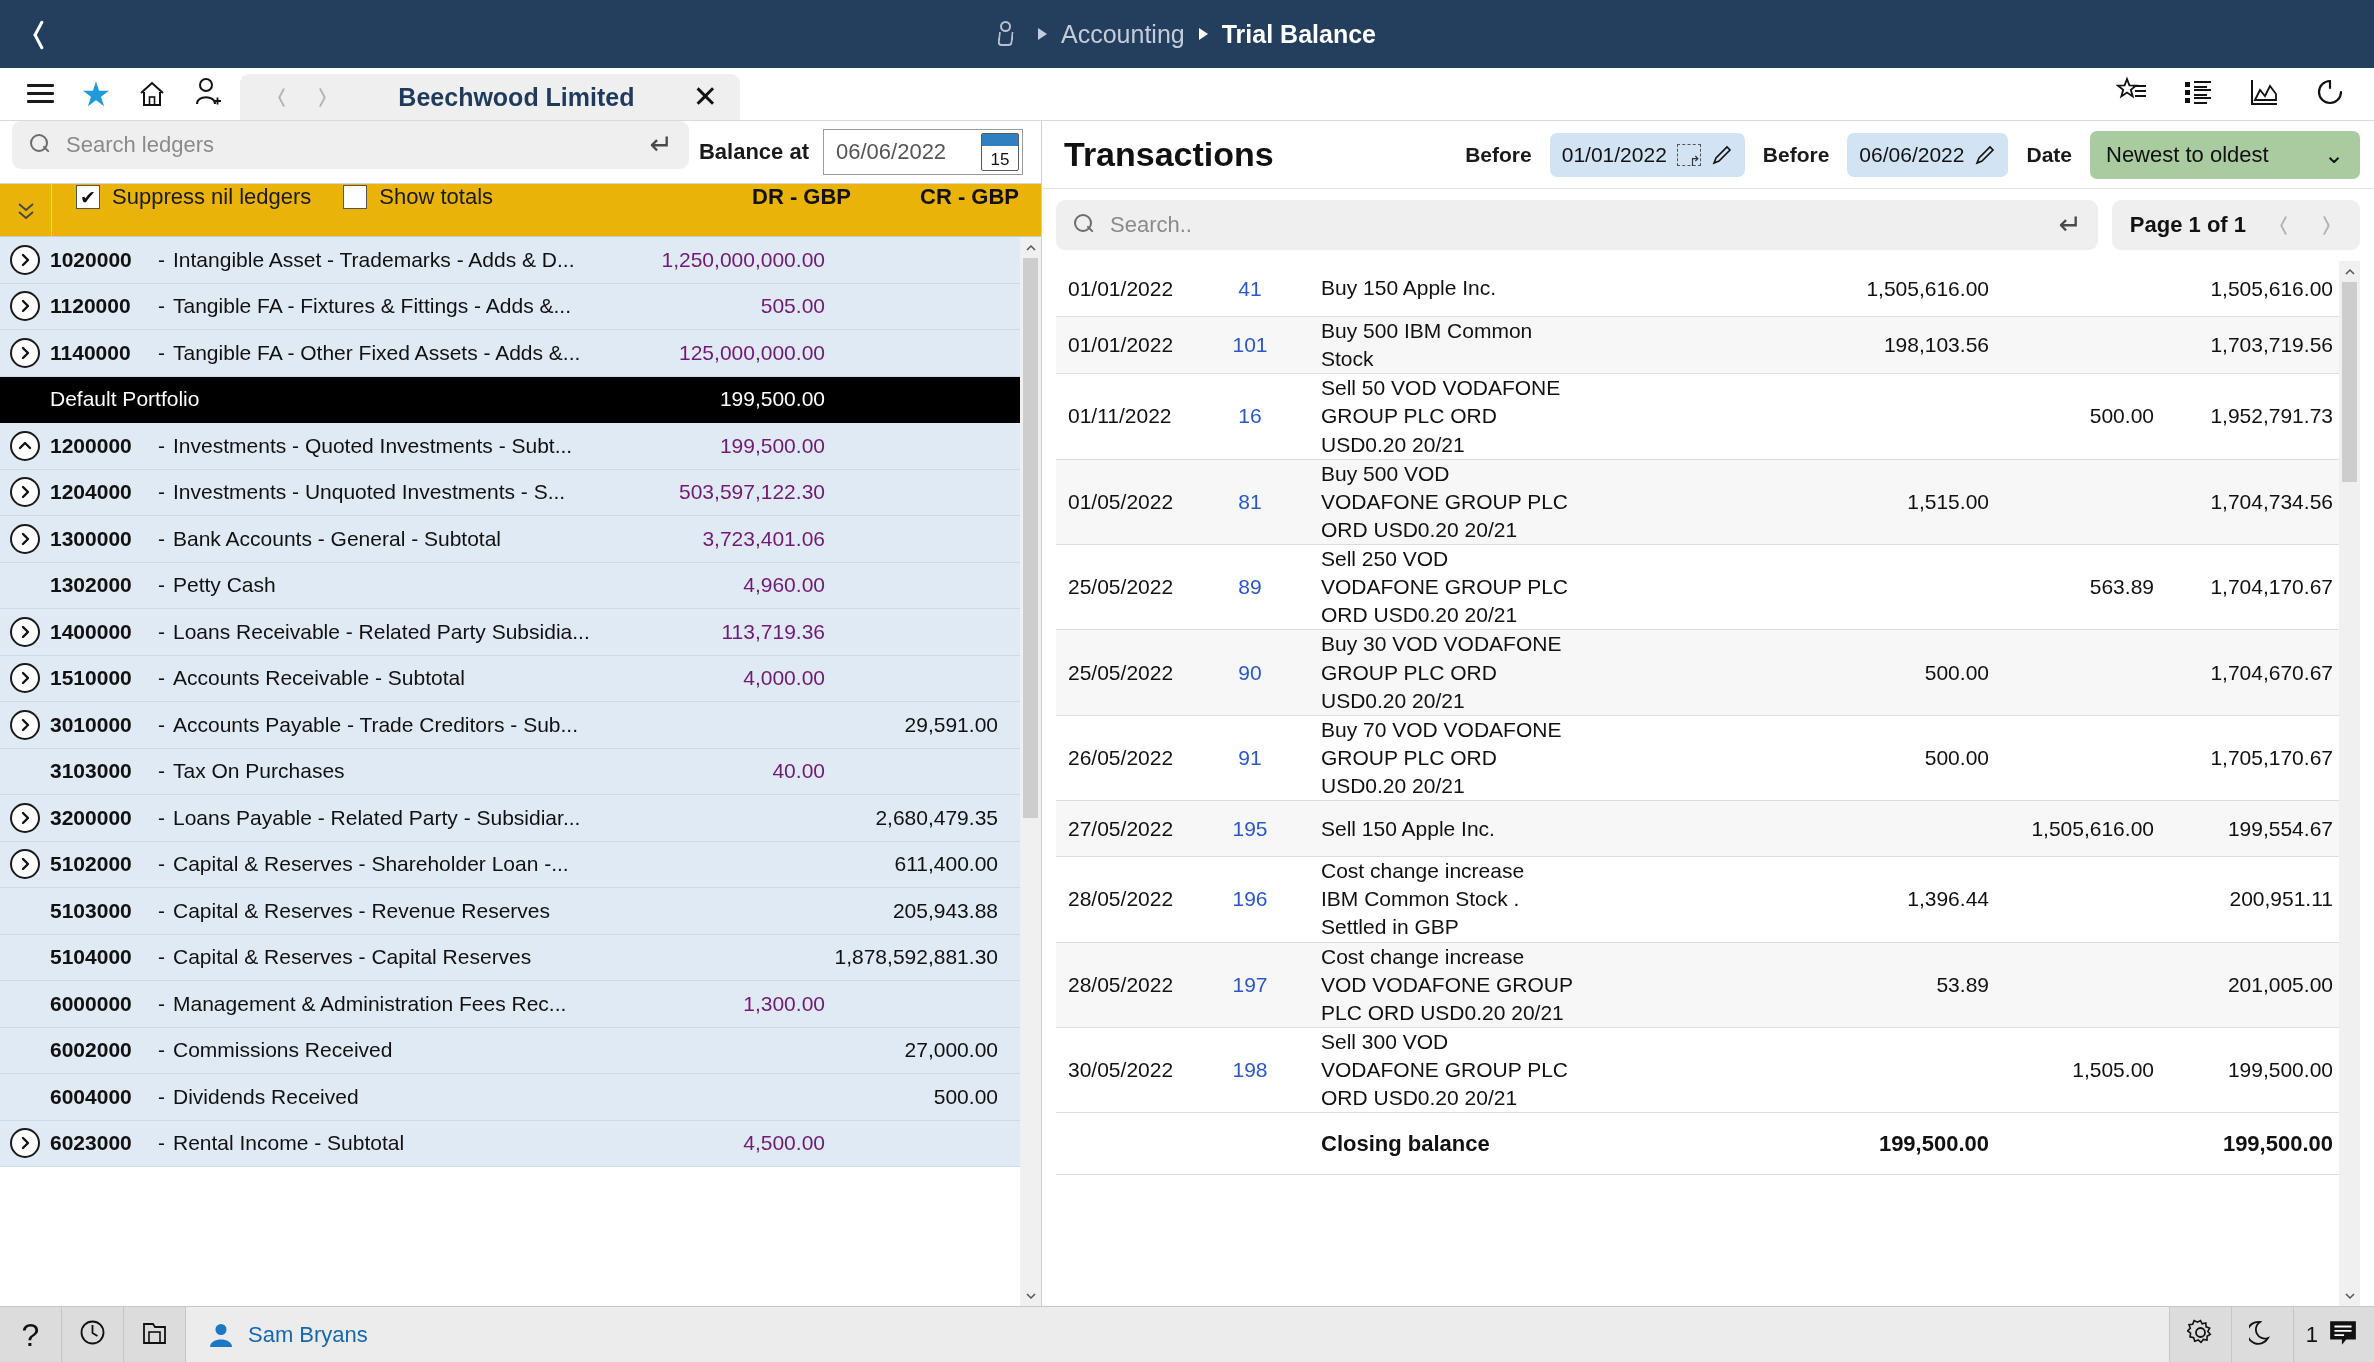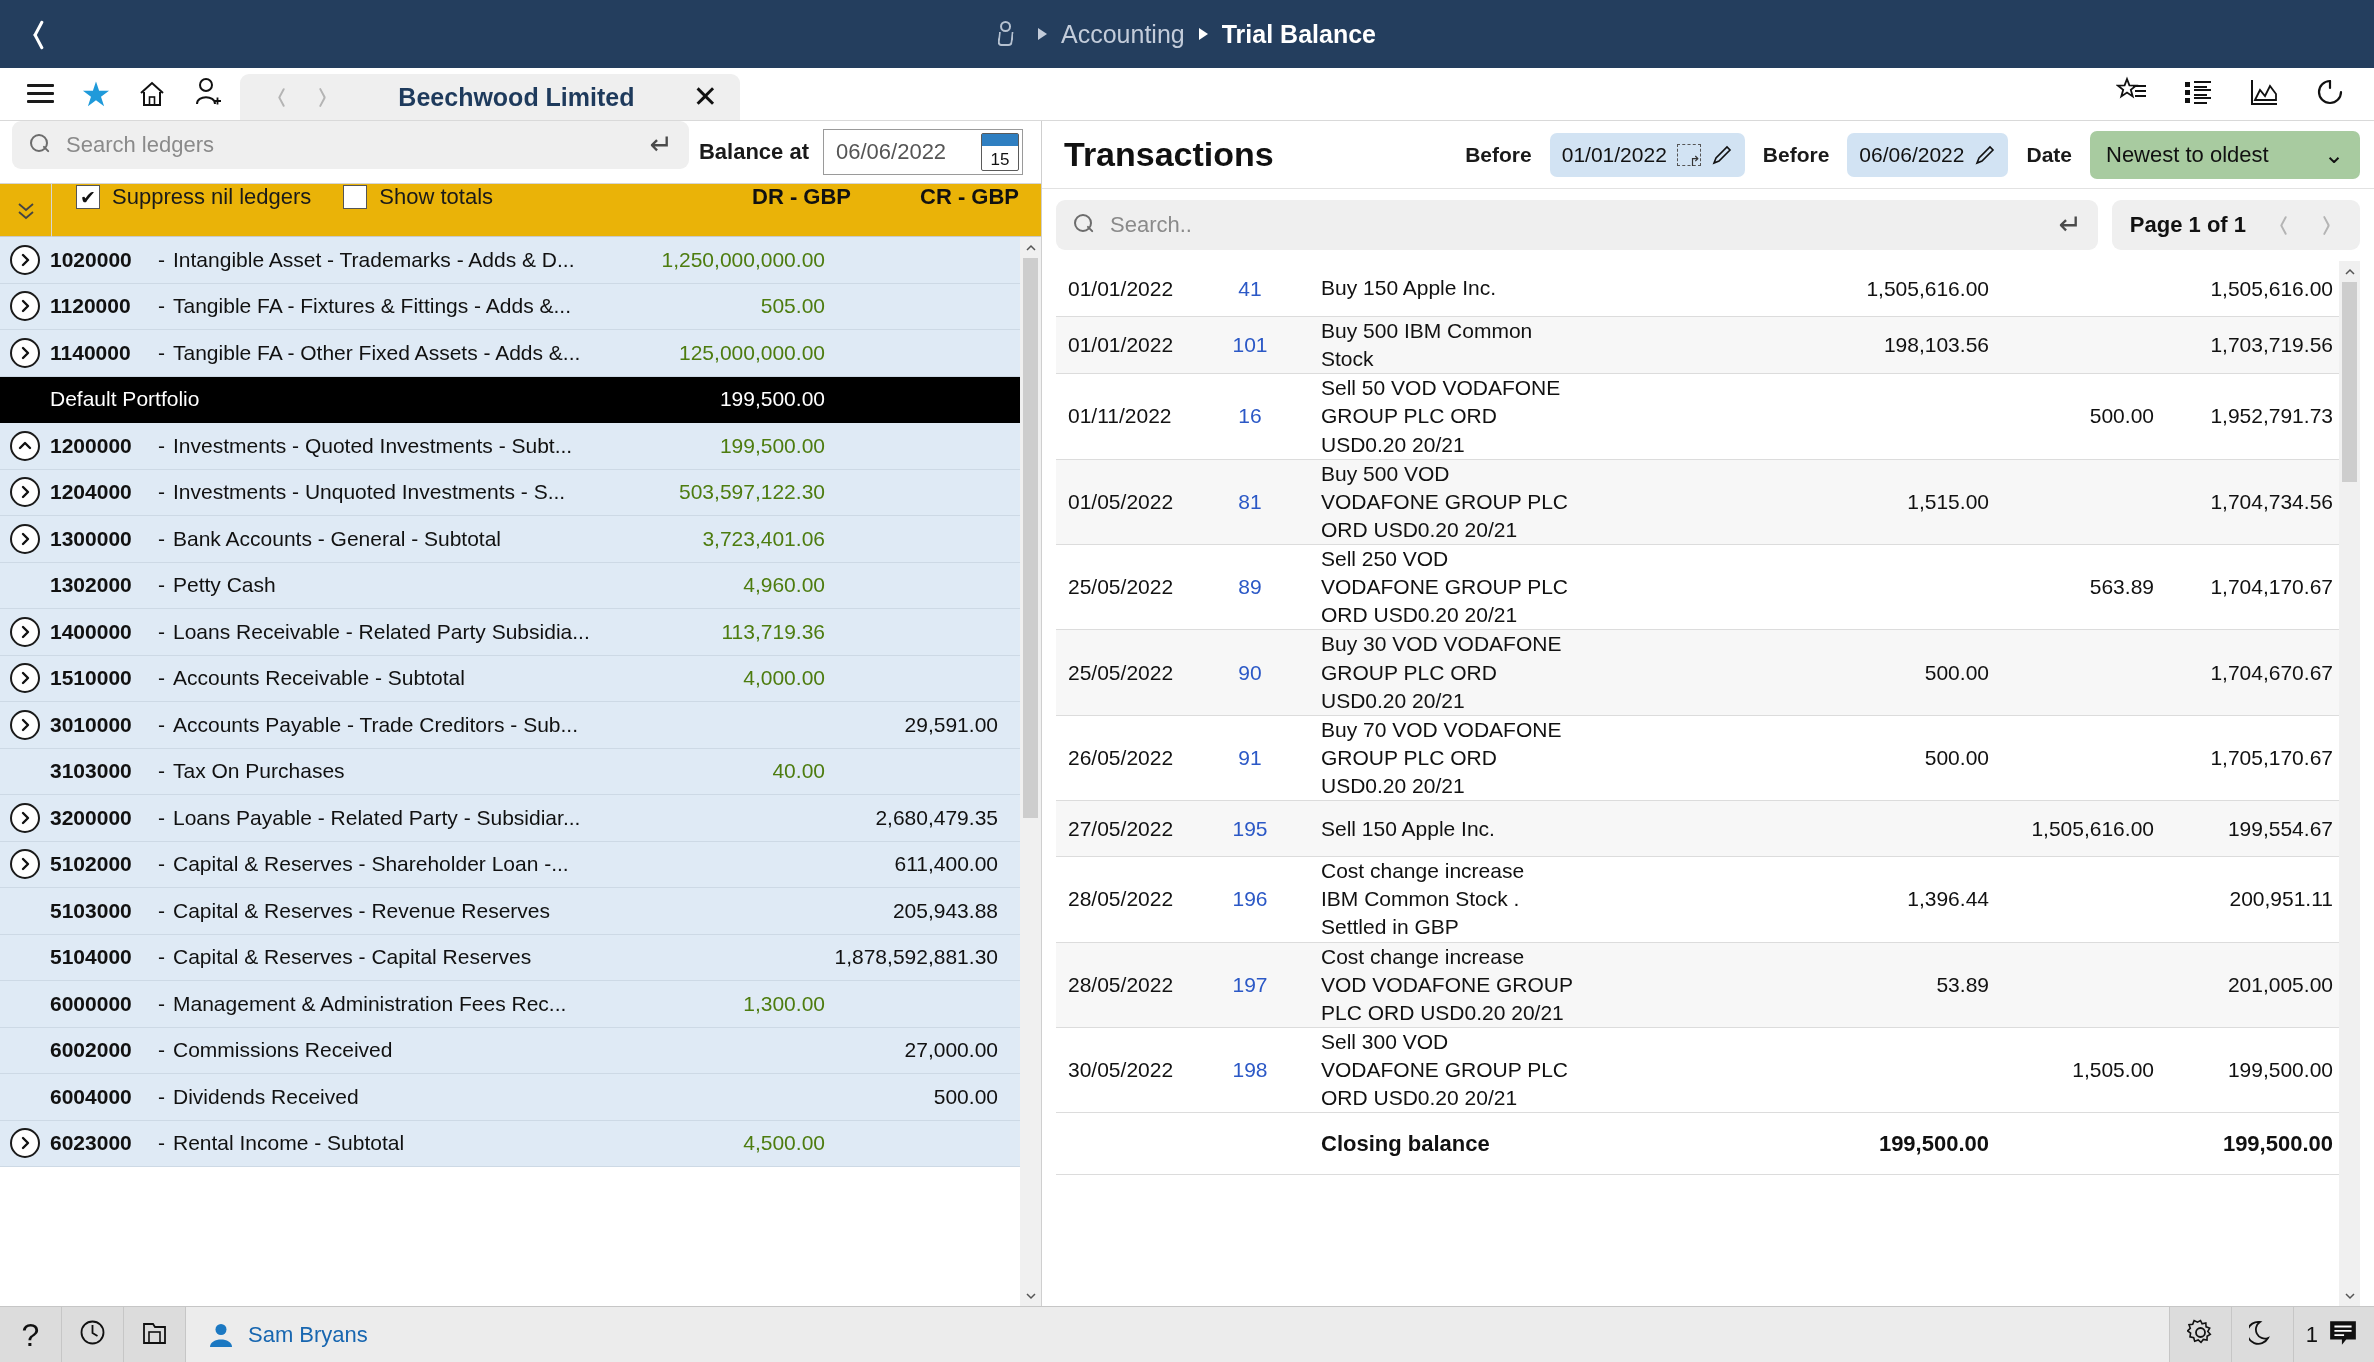--- a/index.html
+++ b/index.html
@@ -174,21 +174,21 @@
   .exp-btn {
     width: 30px; height: 30px; border: 2px solid #1a1a1a; border-radius: 50%;
     display: flex; align-items: center; justify-content: center; flex: none; background: #fff;
     margin-right: 10px; cursor: pointer;
   }
   .exp-btn.spacer { border: none; background: transparent; }
   .exp-btn svg { width: 16px; height: 16px; }
   .l-code { font-size: 21px; font-weight: bold; color: #111; width: 100px; flex: none; }
   .l-dash { font-size: 21px; color: #111; padding: 0 8px; }
   .l-name { font-size: 21px; color: #111; flex: 1; white-space: nowrap; overflow: hidden; }
-  .l-dr { width: 210px; text-align: right; font-size: 21px; color: #4d7c0f; flex: none; }
+  .l-dr { width: 210px; text-align: right; font-size: 21px; color: #701a75; flex: none; }
   .l-cr { width: 195px; text-align: right; font-size: 21px; color: #111; flex: none; padding-right: 22px;}
 
   .lscrollbar {
     position: absolute; right: 0; top: 0; bottom: 0; width: 21px; background: #f0f0f0;
     display: flex; flex-direction: column; align-items: center;
   }
   .sb-arrow { width: 21px; height: 21px; background: #f0f0f0; display:flex;align-items:center;justify-content:center; cursor:pointer;}
   .sb-arrow svg { width: 12px; height: 12px; }
   .sb-thumb { width: 15px; background: #cdcdcd; border-radius: 0; }
 

